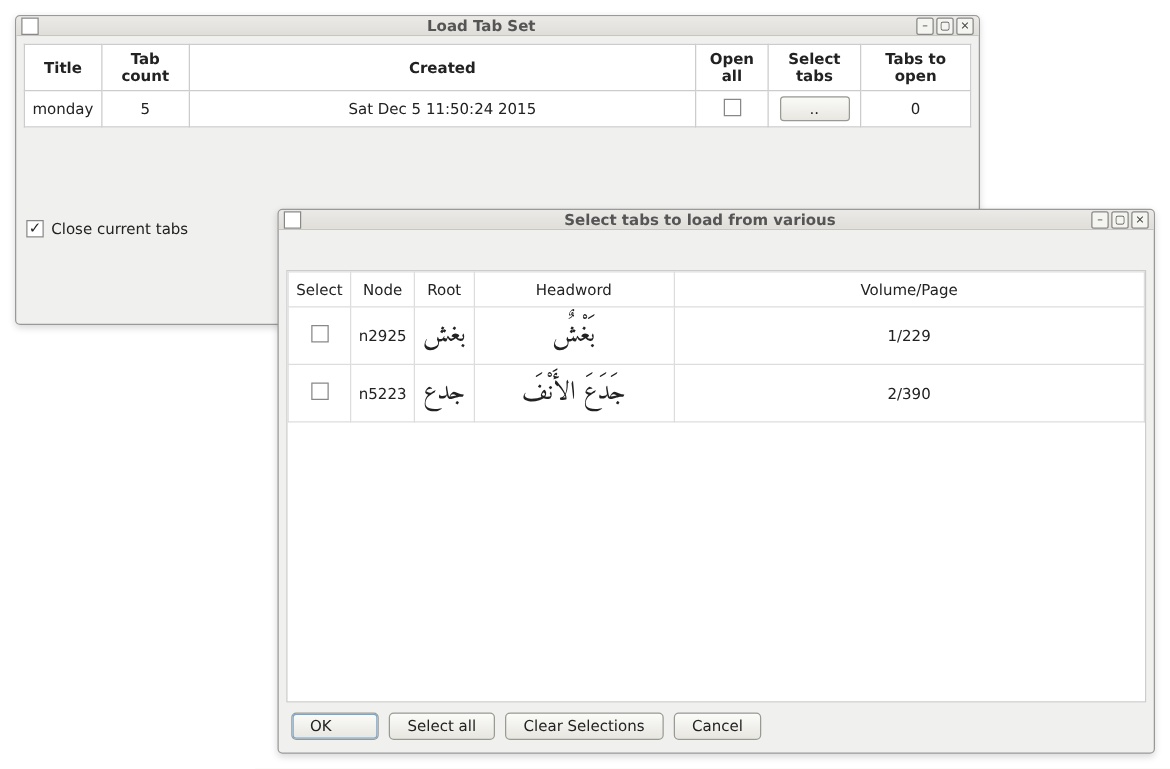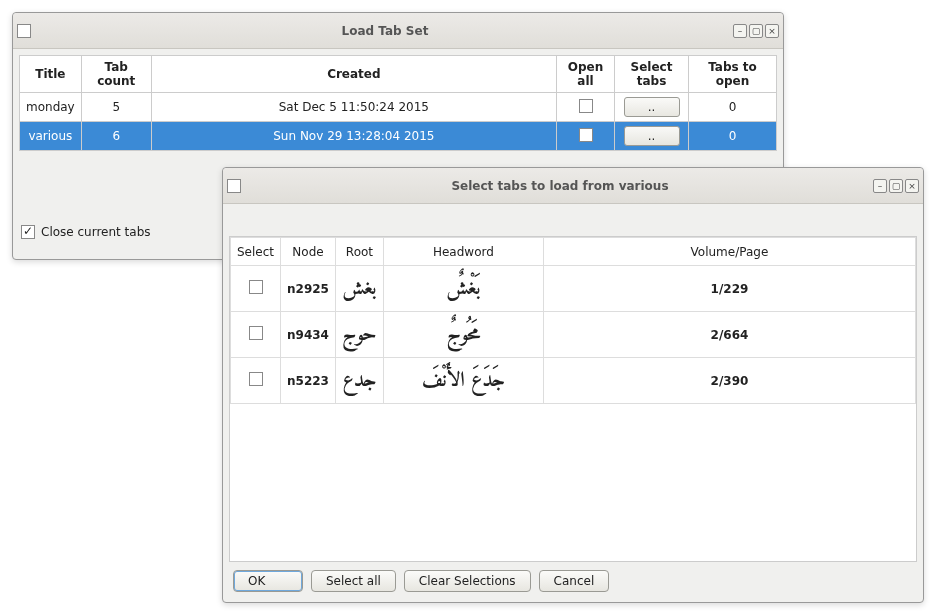--- a/index.html
+++ b/index.html
@@ -17,21 +17,21 @@
   .window {
     position: absolute;
     background: #f0f0ee;
     border: 1px solid #999;
     border-radius: 4px;
     box-shadow: 0 2px 6px rgba(0,0,0,0.15);
     display: flex;
     flex-direction: column;
   }
   .titlebar {
-    height: 36px;
+    height: 16px;
     background: linear-gradient(#eceae7, #e0ded9);
     border-bottom: 1px solid #c8c6c0;
     display: flex;
     align-items: center;
     padding: 0 4px;
     border-radius: 4px 4px 0 0;
   }
   .titlebar .win-icon {
     width: 14px; height: 14px;
     background: #fff;
@@ -149,21 +149,20 @@
     width: 100%;
     border-collapse: collapse;
     font-size: 12px;
   }
   table.sub th, table.sub td {
     border: 1px solid #ddd;
     padding: 4px 6px;
     text-align: center;
     vertical-align: middle;
     height: 28px;
-    font-weight: bold;
   }
   table.sub th {
     font-weight: normal;
     background: #fff;
   }
   .arabic {
     font-family: "Traditional Arabic", "Amiri", "Scheherazade", serif;
     font-size: 21px;
     direction: rtl;
   }
@@ -224,28 +223,20 @@
       </thead>
       <tbody>
         <tr>
           <td>monday</td>
           <td>5</td>
           <td>Sat Dec 5 11:50:24 2015</td>
           <td><span class="row-checkbox"></span></td>
           <td><span class="row-btn">..</span></td>
           <td>0</td>
         </tr>
-        <tr class="selected">
-          <td>various</td>
-          <td>6</td>
-          <td>Sun Nov 29 13:28:04 2015</td>
-          <td><span class="row-checkbox"></span></td>
-          <td><span class="row-btn">..</span></td>
-          <td>0</td>
-        </tr>
       </tbody>
     </table>
 
     <div class="close-row">
       <span class="chk checked"></span>
       <span>Close current tabs</span>
     </div>
   </div>
 </div>
 
@@ -281,27 +272,20 @@
         <tbody>
           <tr>
             <td><span class="row-checkbox"></span></td>
             <td>n2925</td>
             <td class="arabic">بغش</td>
             <td class="arabic">بَغْشٌ</td>
             <td>1/229</td>
           </tr>
           <tr>
             <td><span class="row-checkbox"></span></td>
-            <td>n9434</td>
-            <td class="arabic">حوج</td>
-            <td class="arabic">مَحُوجٌ</td>
-            <td>2/664</td>
-          </tr>
-          <tr>
-            <td><span class="row-checkbox"></span></td>
             <td>n5223</td>
             <td class="arabic">جدع</td>
             <td class="arabic">جَدَعَ الأَنْفَ</td>
             <td>2/390</td>
           </tr>
         </tbody>
       </table>
     </div>
     <div class="button-row">
       <span class="btn default">OK</span>

